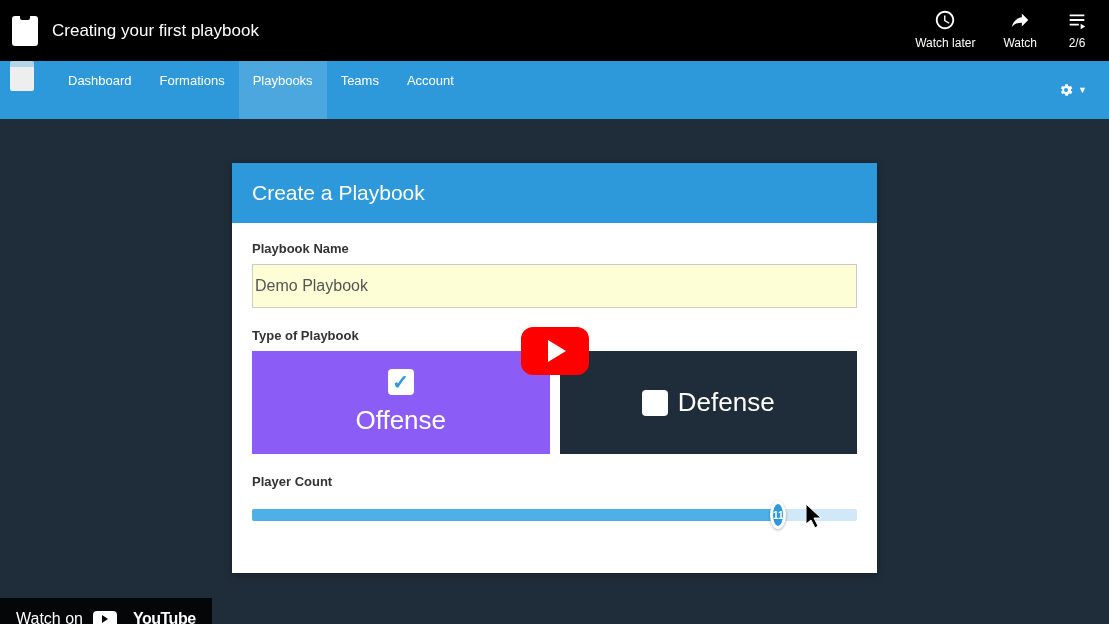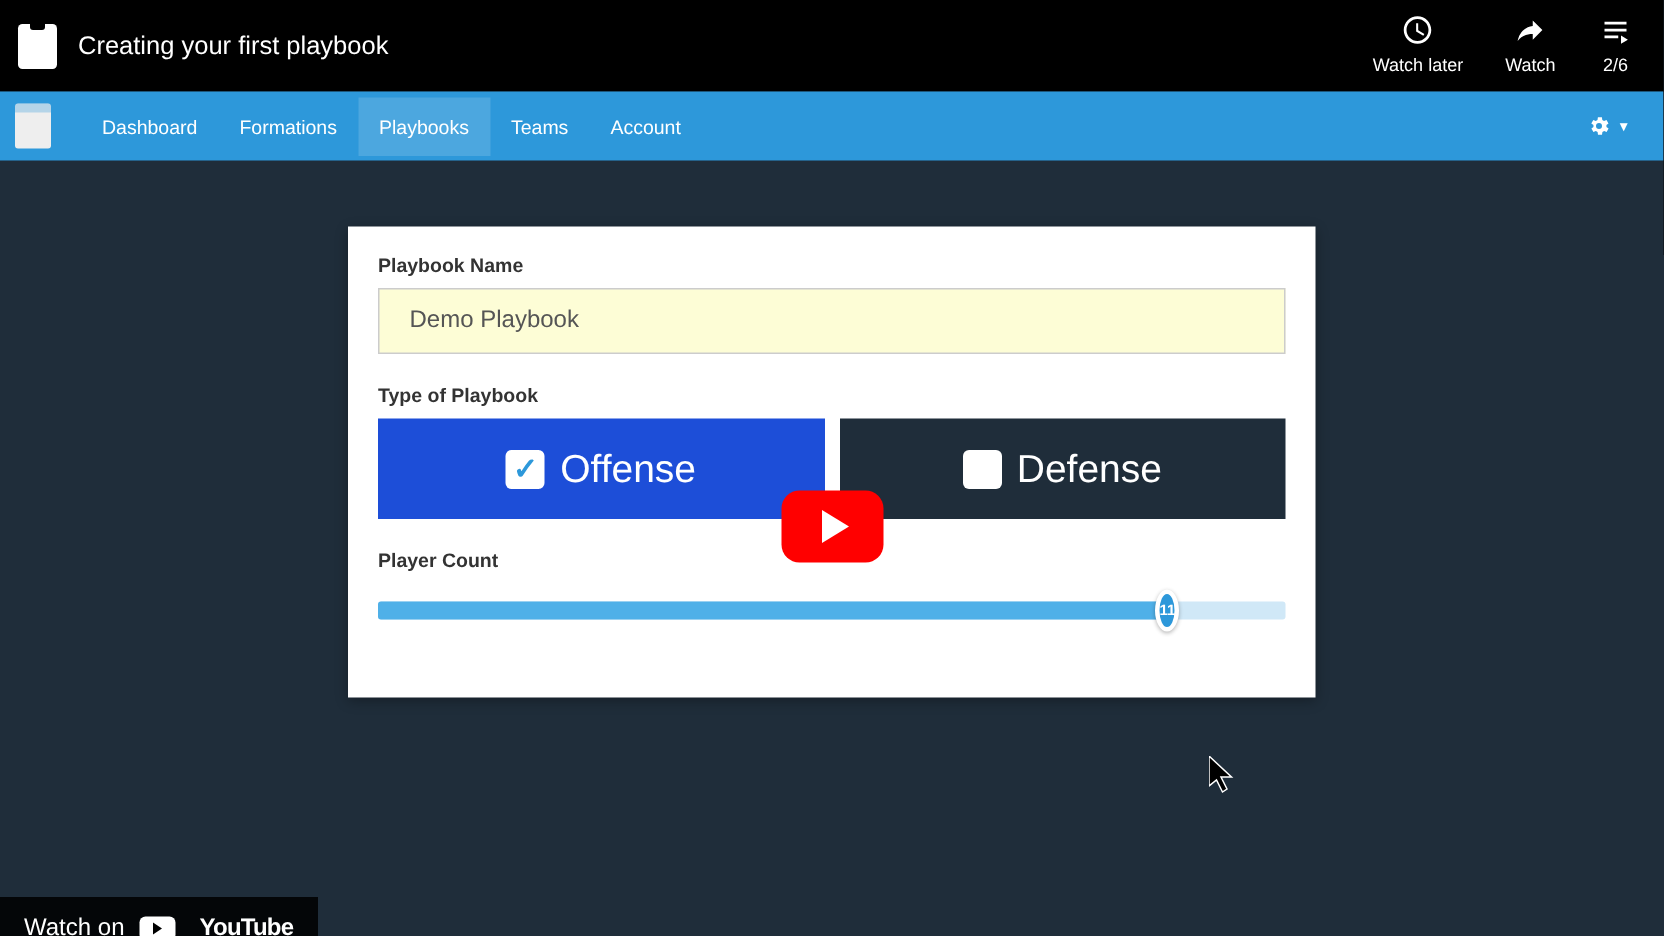--- a/index.html
+++ b/index.html
@@ -70,23 +70,22 @@
       font-size: 12px;
     }
     .clock-icon svg, .share-icon svg, .playlist-icon svg { fill: #fff; }
     .app-content {
       background: #1f2d3a;
       height: 579px;
       position: relative;
     }
     .navbar {
       background: #2d98da;
-      height: 46px;
-      display: flex;
-      align-items: center;
+      height: 58px;
+      display: flex;
       padding: 0 10px;
       color: #fff;
     }
     .nav-logo {
       width: 24px;
       height: 30px;
       background: #eee;
       border-radius: 2px;
       margin-right: 20px;
       position: relative;
@@ -141,21 +140,21 @@
     }
     .form-label {
       font-size: 13px;
       font-weight: 600;
       color: #333;
       margin-bottom: 8px;
       display: block;
     }
     .text-input {
       width: 100%;
-      padding: 12px 20px;
+      padding: 12px 2px;
       font-size: 16px;
       border: 1px solid #ccc;
       background: #fdfdd6;
       color: #555;
       font-family: inherit;
     }
     .section { margin-bottom: 20px; }
     .toggle-row {
       display: flex;
       gap: 10px;
@@ -164,21 +163,21 @@
       flex: 1;
       padding: 18px 0;
       font-size: 26px;
       display: flex;
       align-items: center;
       justify-content: center;
       gap: 10px;
       cursor: pointer;
       color: #fff;
     }
-    .toggle-btn.offense { background: #1d4ed8; }
+    .toggle-btn.offense { background: #8b5cf6; flex-direction: column; }
     .toggle-btn.defense { background: #1f2d3a; }
     .checkbox {
       width: 26px;
       height: 26px;
       background: #fff;
       border-radius: 4px;
       display: flex;
       align-items: center;
       justify-content: center;
     }
@@ -348,20 +347,21 @@
     <div class="nav-gear">
       <svg viewBox="0 0 24 24" width="16" height="16" fill="#fff">
           <path d="M19.4 13l.1-1-.1-1 2.1-1.6-2-3.5-2.5 1a7 7 0 0 0-1.7-1l-.4-2.6h-4l-.4 2.6a7 7 0 0 0-1.7 1l-2.5-1-2 3.5L6.5 11l-.1 1 .1 1-2.1 1.6 2 3.5 2.5-1a7 7 0 0 0 1.7 1l.4 2.6h4l.4-2.6a7 7 0 0 0 1.7-1l2.5 1 2-3.5L19.4 13zM12 15a3 3 0 1 1 0-6 3 3 0 0 1 0 6z"></path>
         </svg>
       <span style="font-size:9px;">▼</span>
     </div>
   </div>
 
   <div class="main-area">
     <div class="panel">
+      <div class="panel-header">Create a Playbook</div>
       <div class="panel-body">
         <div class="section">
           <label class="form-label">Playbook Name</label>
           <input type="text" class="text-input" value="Demo Playbook" style="">
         </div>
         <div class="section">
           <label class="form-label">Type of Playbook</label>
           <div class="toggle-row">
             <div class="toggle-btn offense">
               <span class="checkbox checked"></span>

